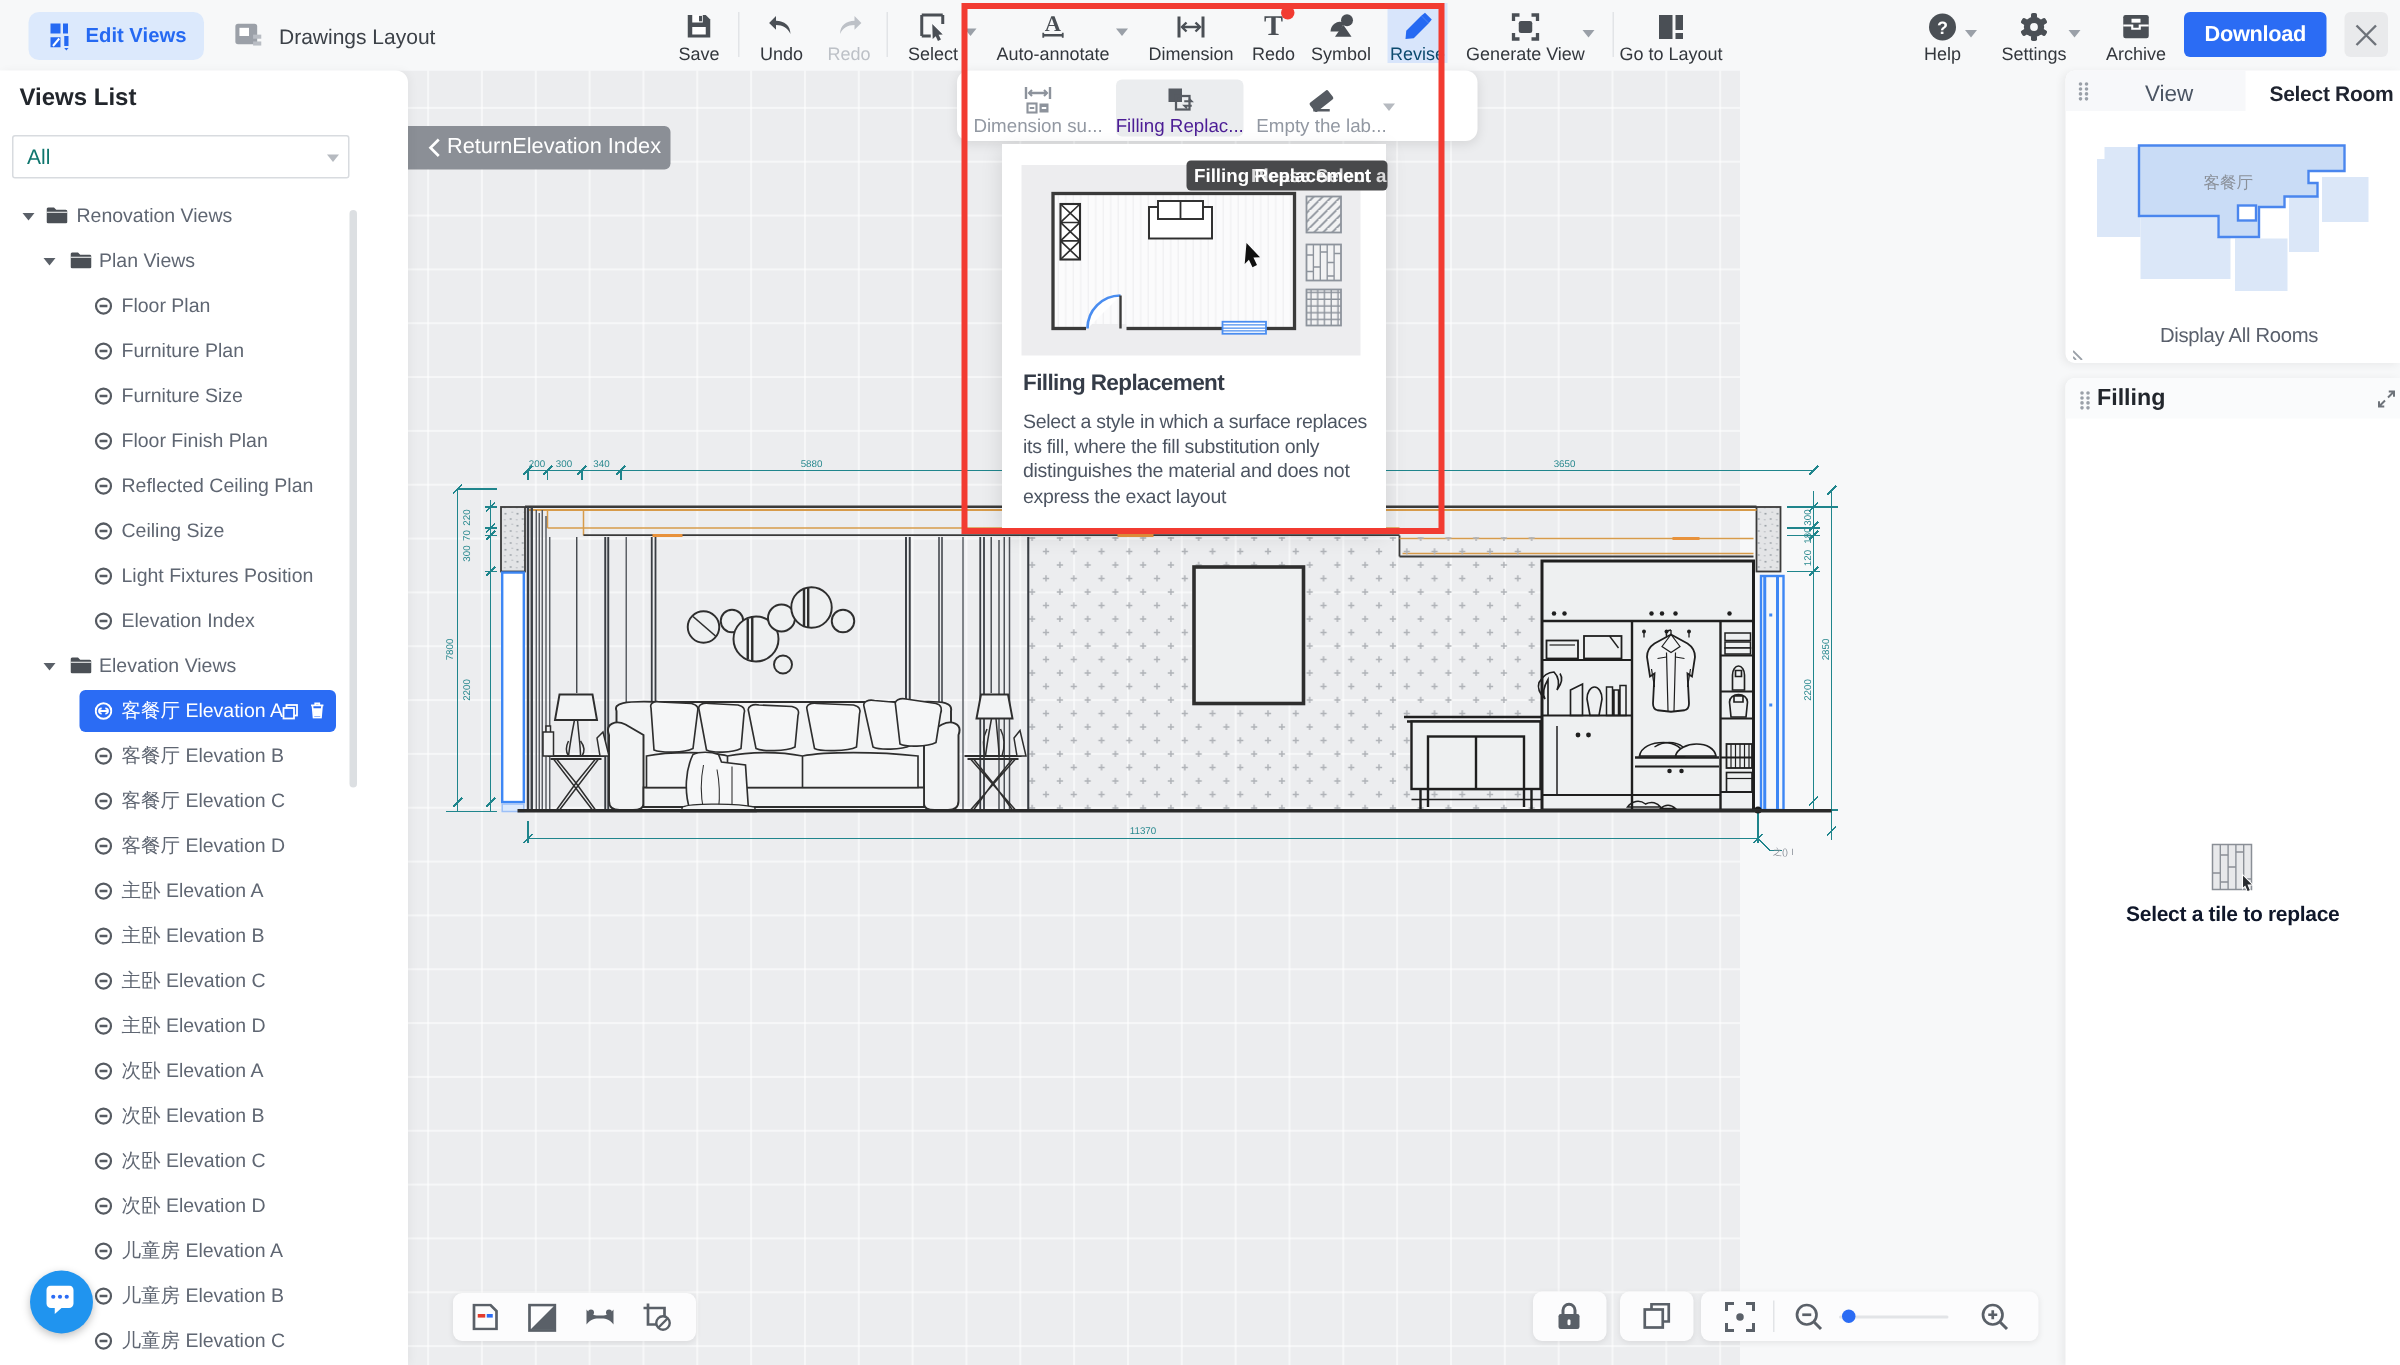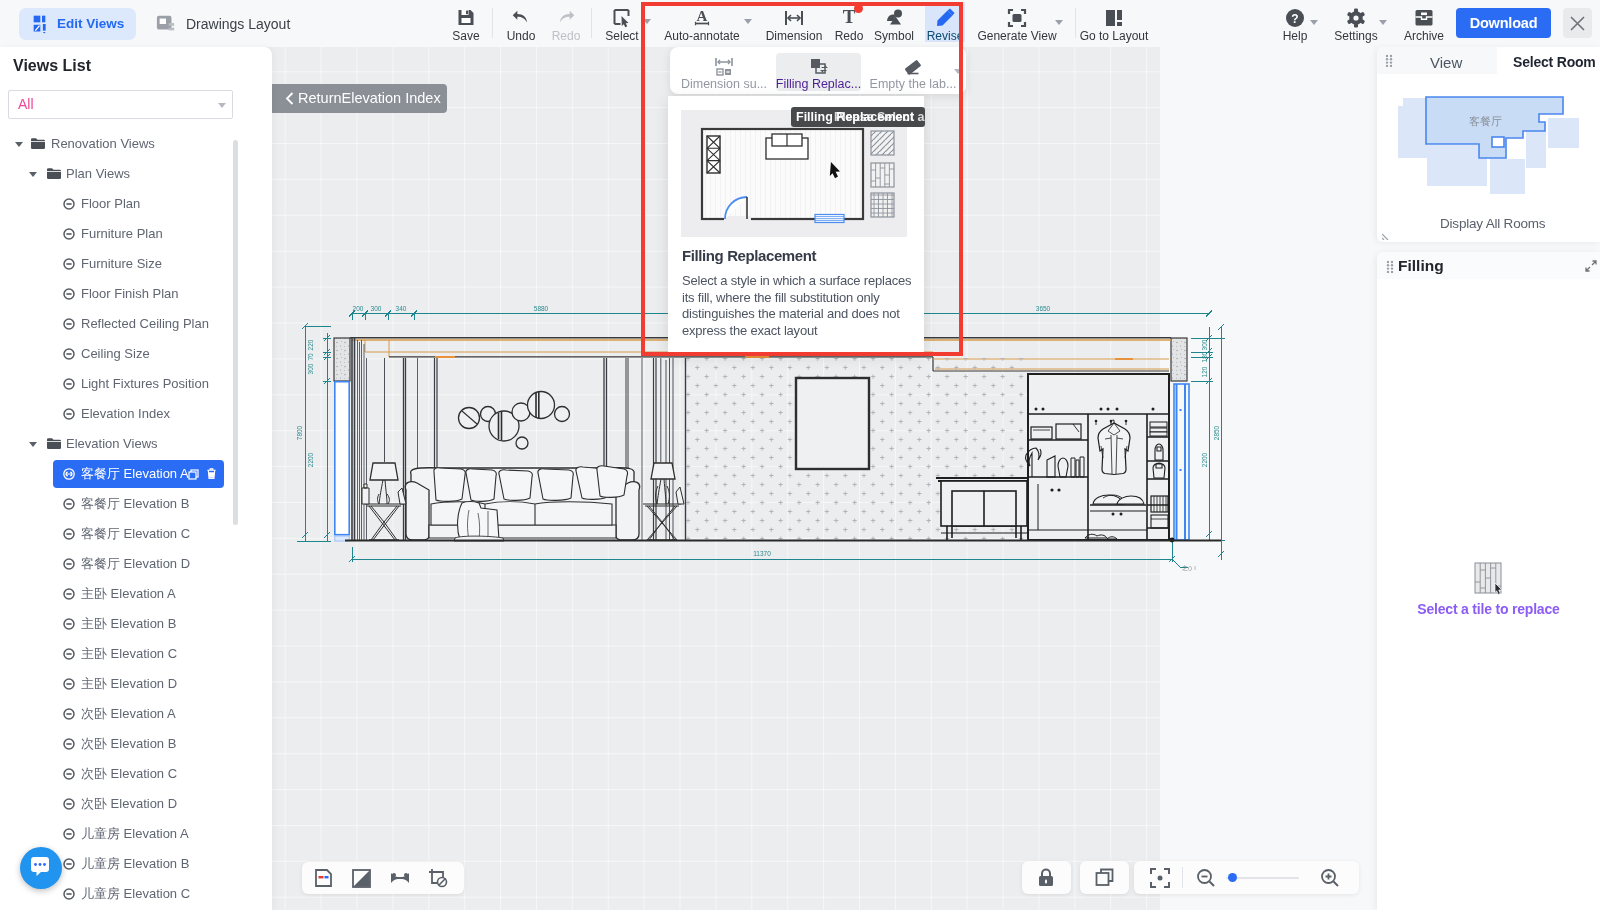--- a/index.html
+++ b/index.html
@@ -23,21 +23,21 @@
 #canvas{position:absolute;left:240px;top:47px;width:920px;height:863px;background-color:#ecedef;
 background-image:linear-gradient(rgba(255,255,255,.55) 1px,transparent 1px),linear-gradient(90deg,rgba(255,255,255,.55) 1px,transparent 1px);
 background-size:35.9px 35.9px;background-position:8.85px 24.25px;}
 #returnbtn{position:absolute;left:28px;top:37px;width:179px;height:29px;background:#8b8f96;border-radius:4px;color:#fff;font-size:14.5px;line-height:29px;text-align:left;white-space:nowrap;}
 
 .bbar{position:absolute;background:#fcfcfd;border-radius:6px;box-shadow:0 1px 4px rgba(0,0,0,.08);}
 
 #rtop{position:absolute;left:1377px;top:47px;width:223px;height:195px;background:#fff;border-radius:6px 0 0 6px;box-shadow:-2px 1px 6px rgba(0,0,0,.06);}
 #rfill{position:absolute;left:1377px;top:252px;width:223px;height:658px;background:#fff;border-radius:6px 0 0 0;box-shadow:-2px 1px 6px rgba(0,0,0,.06);}
 
-#subbar{position:absolute;left:670px;top:47px;width:296px;height:47px;background:#fff;border-radius:8px;box-shadow:0 2px 8px rgba(0,0,0,.10);}
+#subbar{position:absolute;left:638px;top:47px;width:347px;height:47px;background:#fff;border-radius:8px;box-shadow:0 2px 8px rgba(0,0,0,.10);}
 .sb-item{position:absolute;top:3px;height:40px;text-align:center;}
 .sb-item .lb{position:absolute;top:27px;left:50%;transform:translateX(-50%);font-size:12.5px;color:#9298a2;white-space:nowrap;}
 #card{position:absolute;left:668px;top:96px;width:256px;height:256px;background:#fff;box-shadow:0 4px 14px rgba(0,0,0,.12);}
 #cardimg{position:absolute;left:13px;top:14px;width:226px;height:127px;background:#ededef;}
 #tooltip{position:absolute;left:123px;top:11px;width:134px;height:20px;background:#48494b;border-radius:3px;color:#fff;overflow:hidden;}
 #redframe{position:absolute;left:641px;top:2px;width:322px;height:354px;border:4px solid #f23b31;pointer-events:none;}
 
 #chat{position:absolute;left:20px;top:847px;width:42px;height:42px;border-radius:50%;background:#2094ef;box-shadow:0 2px 6px rgba(0,0,0,.25);}
 </style>
 </head>
@@ -498,21 +498,21 @@
   <div class="abs" style="left:1563px;top:8px;width:29px;height:30px;background:#e9eaec;border-radius:4px;">
     <svg style="position:absolute;left:6px;top:7px" width="17" height="17" viewBox="0 0 17 17">
         <path d="M2 2 L15 15 M15 2 L2 15" stroke="#6e737a" stroke-width="1.6"></path>
       </svg>
   </div>
 </div>
 
 <div id="leftpanel">
   <div class="abs" style="left:13px;top:10px;font-size:16px;font-weight:bold;color:#22262c;">Views List</div>
   <div class="abs" style="left:8px;top:43px;width:225px;height:29px;border:1px solid #d8dbdf;border-radius:2px;background:#fff;">
-    <div class="abs" style="left:9px;top:5px;font-size:14px;color:#ec4899;">All</div>
+    <div class="abs" style="left:9px;top:5px;font-size:14px;color:#0f766e;">All</div>
     <div class="caret" style="left:209px;top:12px;border-top-color:#b6bac0;"></div>
   </div>
 
   <div class="abs" style="left:233px;top:93px;width:5px;height:385px;background:#dcdfe2;border-radius:3px;"></div>
 
   <div id="tree">
       <div class="trow" style="top:82px">
         <span class="tri" style="left:15px"></span>
         <svg class="fold" style="left:31px" viewBox="0 0 14 11" width="14" height="11">
           <path d="M0 1.5 A1.2 1.2 0 0 1 1.2 0.3 H5 L6.5 1.8 H12.8 A1.2 1.2 0 0 1 14 3 V9.8 A1.2 1.2 0 0 1 12.8 11 H1.2 A1.2 1.2 0 0 1 0 9.8 Z" fill="#4a4f55"></path>
@@ -765,21 +765,21 @@
     </svg>
 
   <svg class="abs" style="left:97px;top:310px" width="30" height="34" viewBox="0 0 30 34">
     <g stroke="#8a8f96" fill="#e8e9eb">
       <rect x="1" y="1" width="26" height="30"></rect>
       <path d="M6.2 1 V31 M11.4 1 V31 M16.6 1 V31 M21.8 1 V31" stroke-width="0.9"></path>
       <path d="M6.2 8 h5.2 M11.4 16 h5.2 M16.6 6 h5.2 M1 20 h5.2 M21.8 24 h5.2 M6.2 26 h5.2" stroke-width="0.9"></path>
     </g>
     <path d="M21 21 L28 28 L24.8 28 L26.3 31.6 L24.2 32.5 L22.7 28.9 L21 30.5 Z" fill="#2a2d31" stroke="#fff" stroke-width="0.7"></path>
   </svg>
-  <div class="abs" style="left:0px;top:349px;width:223px;text-align:center;font-size:14px;letter-spacing:-0.2px;font-weight:bold;color:#8b5cf6;">Select a tile to replace</div>
+  <div class="abs" style="left:0px;top:349px;width:223px;text-align:center;font-size:14px;letter-spacing:-0.2px;font-weight:bold;color:#0f172a;">Select a tile to replace</div>
 </div>
 
 <div id="subbar">
   <div class="sb-item" style="left:4px;width:100px;">
     <svg style="position:absolute;left:50%;top:7px;transform:translateX(-50%)" width="22" height="20" viewBox="0 0 22 20">
         <path d="M3 1 v8 M19 1 v8 M5 5 h12" stroke="#8d939c" stroke-width="1.6"></path>
         <path d="M7 3 L5 5 L7 7 M15 3 L17 5 L15 7" stroke="#8d939c" stroke-width="1.4" fill="none"></path>
         <rect x="4" y="12" width="6" height="6" fill="none" stroke="#8d939c" stroke-width="1.4"></rect>
         <rect x="12" y="12" width="6" height="6" fill="#8d939c"></rect>
         <path d="M5.5 15 h3" stroke="#8d939c" stroke-width="1.3"></path>

